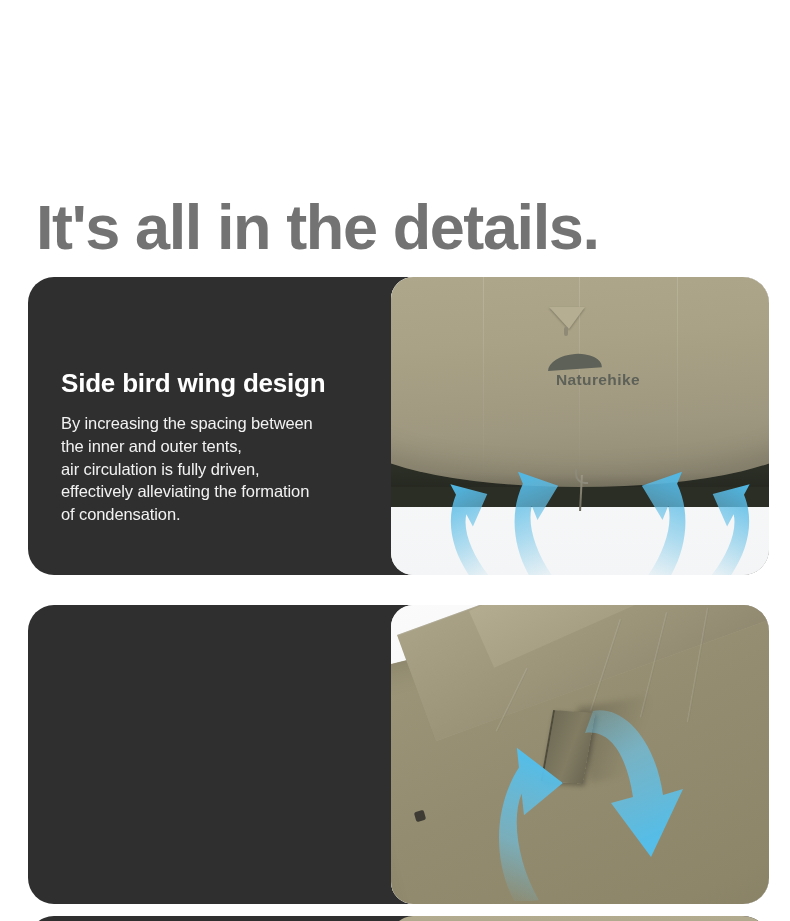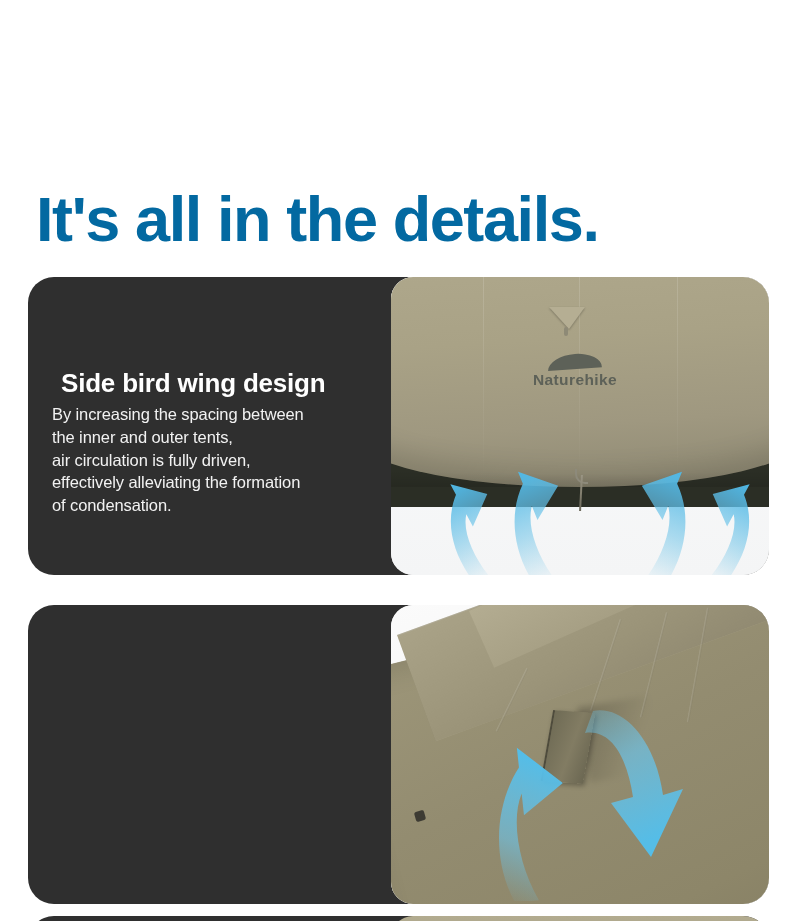--- a/index.html
+++ b/index.html
@@ -19,25 +19,25 @@
     position: relative;
     width: 790px;
     height: 921px;
     background: #ffffff;
   }
 
   
   .headline {
     position: absolute;
     left: 36px;
-    top: 144px;
+    top: 152px;
     font-size: 63px;
     font-weight: 700;
     letter-spacing: -1.4px;
-    color: #0369a1;
+    color: #737373;
     line-height: 1.05;
     white-space: nowrap;
   }
 
   
   .card {
     position: absolute;
     left: 28px;
     width: 741px;
     border-radius: 26px;
@@ -65,21 +65,21 @@
     line-height: 1.17;
     letter-spacing: -0.2px;
     margin: 16px;
     white-space: pre-line;
   }
   .card-body {
     font-size: 16.5px;
     font-weight: 400;
     line-height: 1.38;
     letter-spacing: -0.1px;
-    margin: 7px;
+    margin: 16px;
     color: #f2f2f2;
   }
   .card-1 .card-heading { position:absolute; left:17px; top:75px; }
   .card-1 .card-body    { position:absolute; left:17px; top:119px; width:346px;}
   .card-2 .card-heading { position:absolute; left:17px; top:46px; }
   .card-2 .card-body    { position:absolute; left:17px; top:128px; width:348px;}
 
   
   .card-photo {
     position: absolute;
@@ -152,20 +152,21 @@
     width: 54px; height: 15px;
     margin: 0 auto 2px auto;
     border-radius: 50% 50% 0 0 / 100% 100% 0 0;
     background: #5d6158;
     transform: rotate(-4deg) skewX(-4deg);
   }
   .p1-logo-text {
     font-size: 15.5px;
     font-weight: 700;
     letter-spacing: .4px;
+    text-align: right;
   }
   
   .p1-pole {
     position: absolute;
     left: 189px; top: 198px;
     width: 2px; height: 36px;
     background: linear-gradient(180deg,#9a9584,#6d6a5c);
     transform: rotate(3deg);
   }
   .p1-pole-hook{

